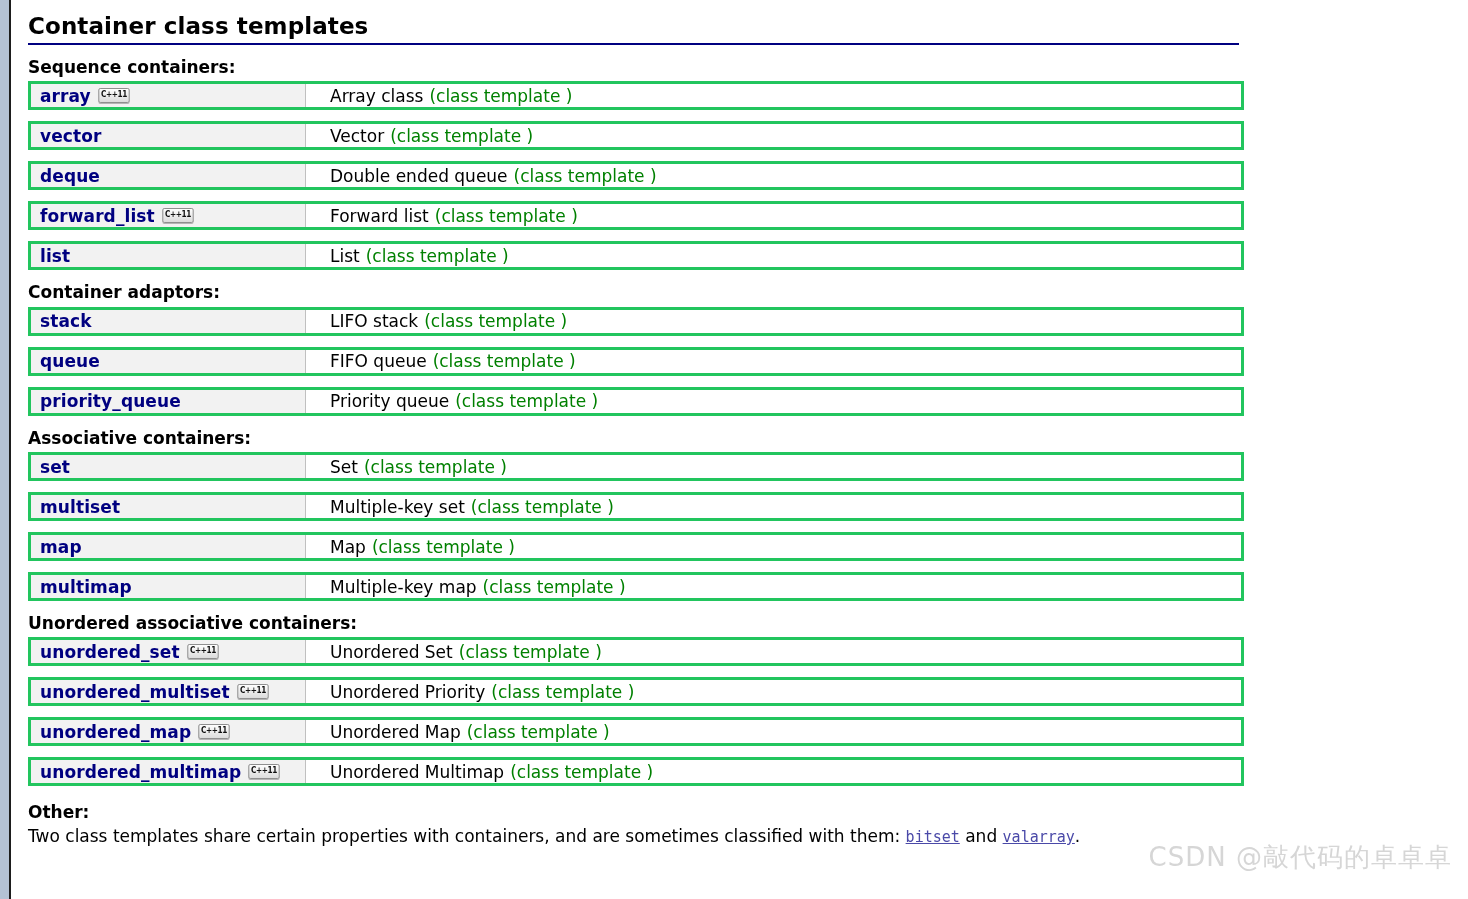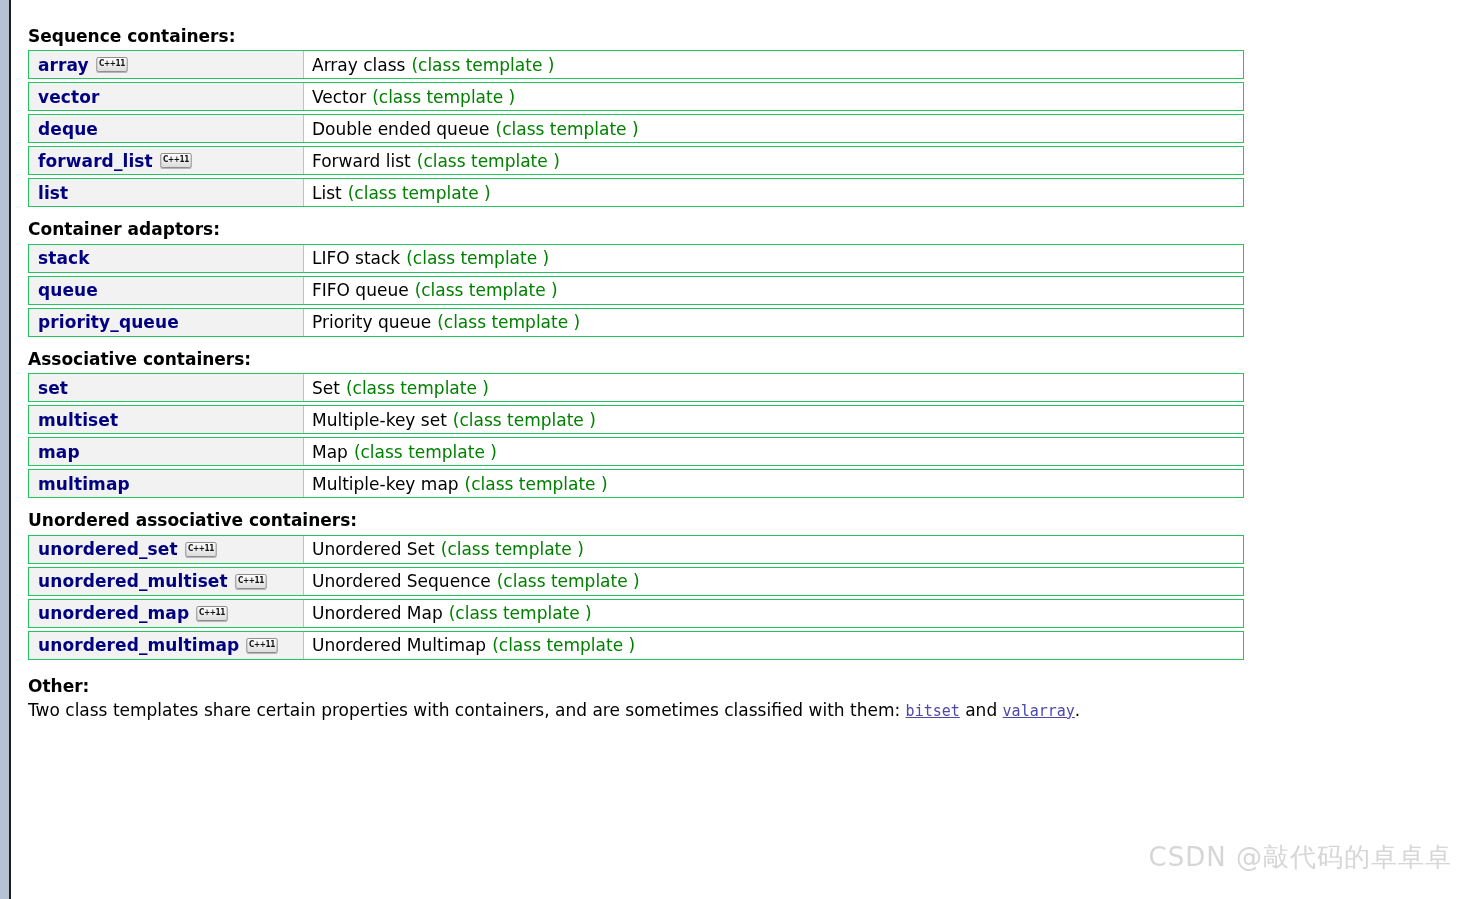--- a/index.html
+++ b/index.html
@@ -63,25 +63,26 @@
   }
   h2.section-title .colon { font-weight: bold; }
 
   .rows {
     width: 1216px;
   }
 
   .row {
     display: flex;
     align-items: stretch;
-    border: 1px solid #22c55e;
-    margin-bottom: 3px;
+    border: 3px solid #22c55e;
+    margin-bottom: 11px;
     background: #ffffff;
     box-sizing: border-box;
     height: 29px;
+    gap: 16px;
   }
 
   .cell-name {
     background: #f2f2f2;
     border-right: 1px solid #c0c0c0;
     box-sizing: border-box;
     display: flex;
     align-items: center;
     padding: 0 8px 0 9px;
     min-width: 275px;
@@ -167,20 +168,21 @@
 </style>
 </head>
 <body>
 
 <div class="gutter"></div>
 <div class="gutter-rule"></div>
 
 <div class="page">
   <div class="content">
 
+    <h1 class="page-title">Container class templates</h1>
 
     <div id="sections-root">
         <h2 class="section-title"><span>Sequence containers</span><span class="colon">:</span></h2>
         <div class="rows fixed-col">
           <div class="row">
             <div class="cell-name">
               <a class="name-link" href="#">array</a>
               <span class="badge">C++11</span>
             </div>
             <div class="cell-desc">
@@ -306,21 +308,21 @@
               <span>Unordered Set</span>
               <span class="tmpl">(class template )</span>
             </div>
           </div>
           <div class="row">
             <div class="cell-name">
               <a class="name-link" href="#">unordered_multiset</a>
               <span class="badge">C++11</span>
             </div>
             <div class="cell-desc">
-              <span>Unordered Sequence</span>
+              <span>Unordered Priority</span>
               <span class="tmpl">(class template )</span>
             </div>
           </div>
           <div class="row">
             <div class="cell-name">
               <a class="name-link" href="#">unordered_map</a>
               <span class="badge">C++11</span>
             </div>
             <div class="cell-desc">
               <span>Unordered Map</span>

